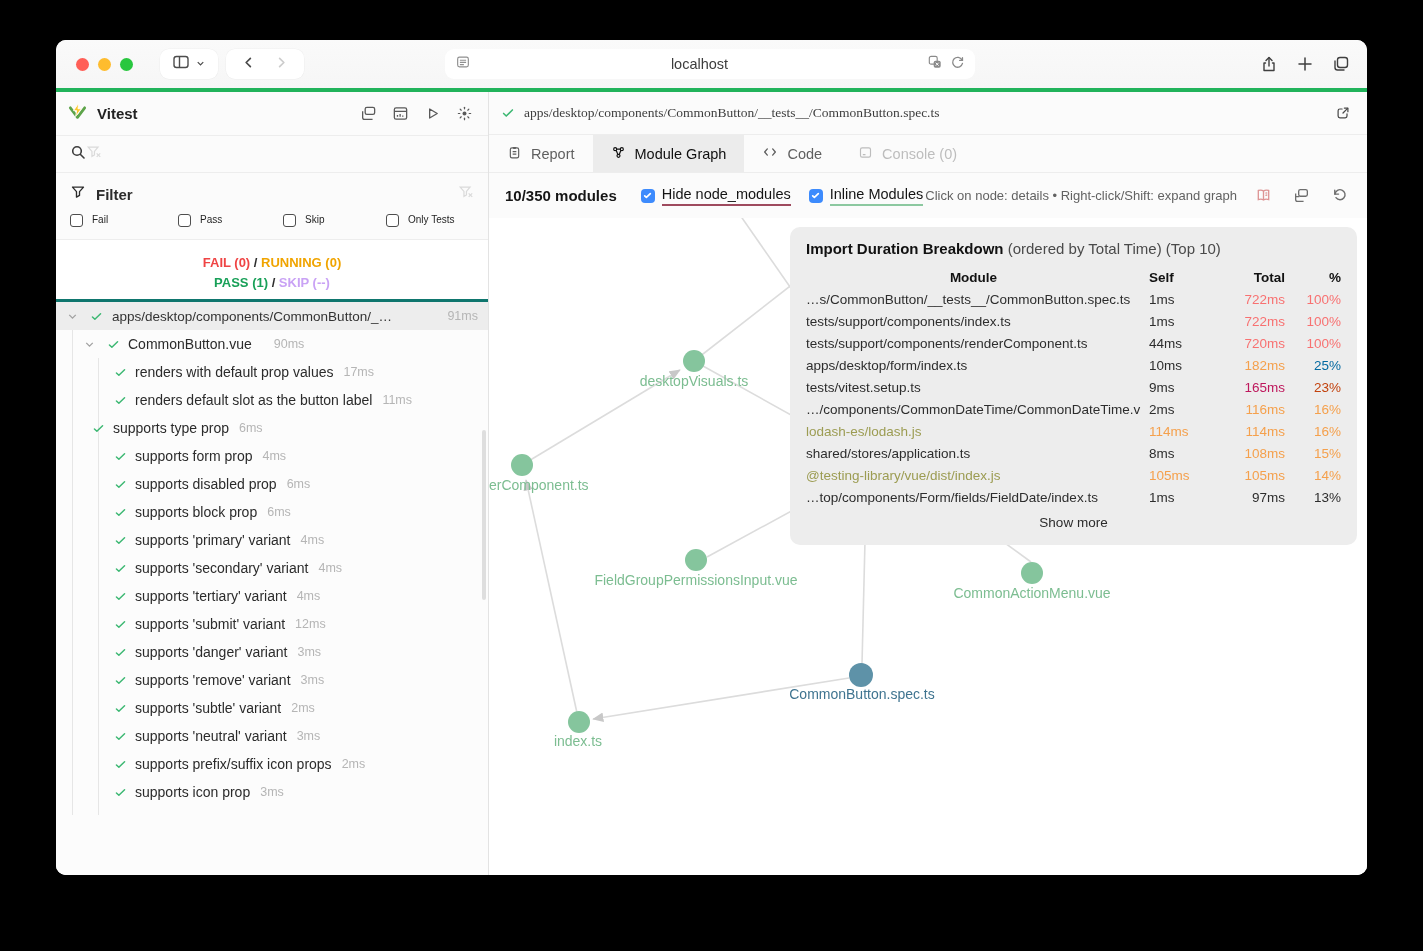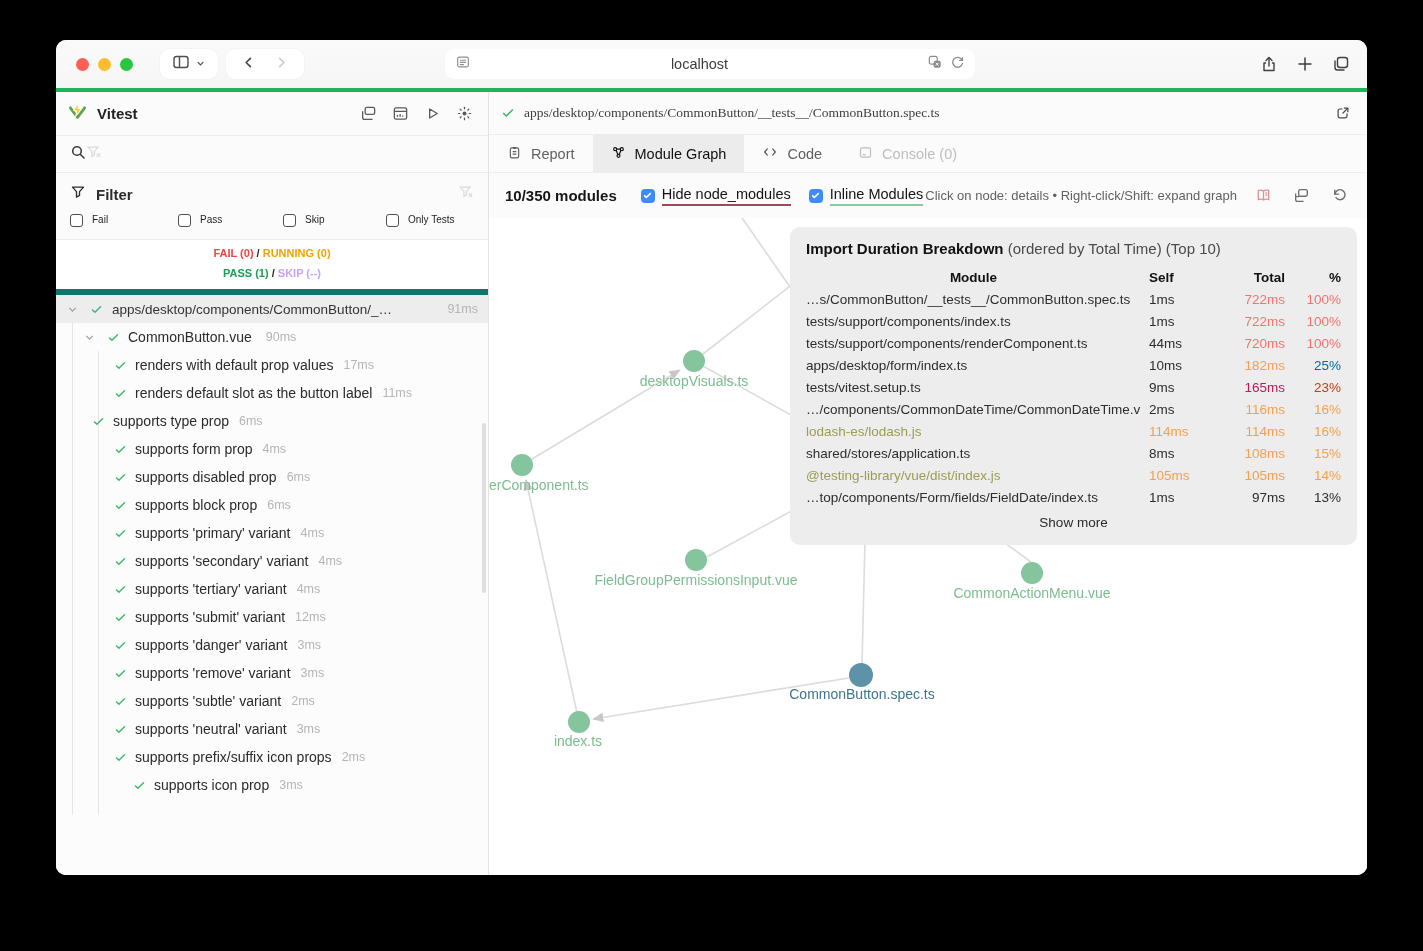--- a/index.html
+++ b/index.html
@@ -30,21 +30,21 @@
   .s-search { height:38px; display:flex; align-items:center; padding:0 14px; border-top:1px solid #ededed; border-bottom:1px solid #ededed; }
   .s-search input { border:none; outline:none; background:transparent; margin-left:10px; flex:1; font-size:15px; color:#333; font-family:inherit; }
   .s-search input::placeholder { color:#b3b3b3; }
   .s-filter { padding:10px 0 12px; }
   .filter-row { display:flex; align-items:center; padding:0 14px; height:22px; }
   .filter-label { font-size:15px; font-weight:600; color:#2c2c2c; margin-left:10px; }
   .opt-row { display:flex; align-items:center; padding:0 14px; margin-top:9px; }
   .opt { display:flex; align-items:flex-start; gap:9px; font-size:10px; color:#1f1f1f; cursor:pointer; }
   .opt .box { width:13px; height:13px; border:1.5px solid #4e4e4e; border-radius:3px; background:#fff; }
   .opt:nth-child(1){ width:108px; } .opt:nth-child(2){ width:105px; } .opt:nth-child(3){ width:103px; }
-  .s-status { border-top:1px solid #ededed; border-bottom:6px solid #0f766e; text-align:center; padding:3px 0 6px; font-size:11px; font-weight:700; line-height:20px; background:#fff; }
+  .s-status { border-top:1px solid #ededed; border-bottom:3px solid #0f766e; text-align:center; padding:13px 0 6px; font-size:13px; font-weight:700; line-height:20px; background:#fff; }
   .s-status .sep { color:#2b2b2b; font-weight:700; }
   .s-file { height:28px; display:flex; align-items:center; background:#ededed; font-size:13.5px; color:#333; cursor:pointer; }
   .row-chevron { color:#a3a3a3; display:flex; }
   .row-time { margin-left:auto; margin-right:10px; color:#b5b5b5; font-size:12.5px; }
   .s-tree { position:relative; flex:1; overflow:hidden; background:#fcfcfc; }
   .guide { position:absolute; width:1px; background:#e6e6e6; }
   .t-row { height:28px; display:flex; align-items:center; font-size:14px; color:#2b2b2b; cursor:pointer; position:relative; }
   .t-row .name { margin-left:8px; }
   .check { display:flex; flex:none; }
   .scroll-thumb { position:absolute; right:2px; top:100px; width:4px; height:170px; border-radius:2px; background:#dedede; }
@@ -272,21 +272,21 @@
               <svg width="13" height="13" viewBox="0 0 16 16" fill="none" stroke="currentColor" stroke-width="1.7">
                 <path d="M4 6l4 4 4-4"></path>
               </svg>
             </span>
           <span class="check" style="margin-left:11px;color:#3db873">
               <svg width="13" height="13" viewBox="0 0 16 16" fill="none" stroke="currentColor" stroke-width="1.8" stroke-linecap="round" stroke-linejoin="round">
                 <path d="M3 8.5l3 3L13 4.5"></path>
               </svg>
             </span>
           <span class="name">CommonButton.vue</span>
-          <span class="row-time" style="margin-left:14px;margin-right:0">90ms</span>
+          <span class="row-time" style="margin-left:22px;margin-right:0">90ms</span>
         </div>
         <div id="test-list">
   <div class="t-row" style="padding-left:58px">
     <span class="check" style="color:#3db873">
                 <svg width="13" height="13" viewBox="0 0 16 16" fill="none" stroke="currentColor" stroke-width="1.8" stroke-linecap="round" stroke-linejoin="round">
                   <path d="M3 8.5l3 3L13 4.5"></path>
                 </svg>
               </span>
     <span class="name">renders with default prop values</span>
     <span class="row-time" style="margin-left:10px;margin-right:0">17ms</span>
@@ -425,21 +425,21 @@
   <div class="t-row" style="padding-left:58px">
     <span class="check" style="color:#3db873">
                 <svg width="13" height="13" viewBox="0 0 16 16" fill="none" stroke="currentColor" stroke-width="1.8" stroke-linecap="round" stroke-linejoin="round">
                   <path d="M3 8.5l3 3L13 4.5"></path>
                 </svg>
               </span>
     <span class="name">supports prefix/suffix icon props</span>
     <span class="row-time" style="margin-left:10px;margin-right:0">2ms</span>
   </div>
 
-  <div class="t-row" style="padding-left:77px">
+  <div class="t-row" style="padding-left:58px">
     <span class="check" style="color:#3db873">
                 <svg width="13" height="13" viewBox="0 0 16 16" fill="none" stroke="currentColor" stroke-width="1.8" stroke-linecap="round" stroke-linejoin="round">
                   <path d="M3 8.5l3 3L13 4.5"></path>
                 </svg>
               </span>
     <span class="name">supports icon prop</span>
     <span class="row-time" style="margin-left:10px;margin-right:0">3ms</span>
   </div>
 </div>
         <div class="scroll-thumb"></div>

